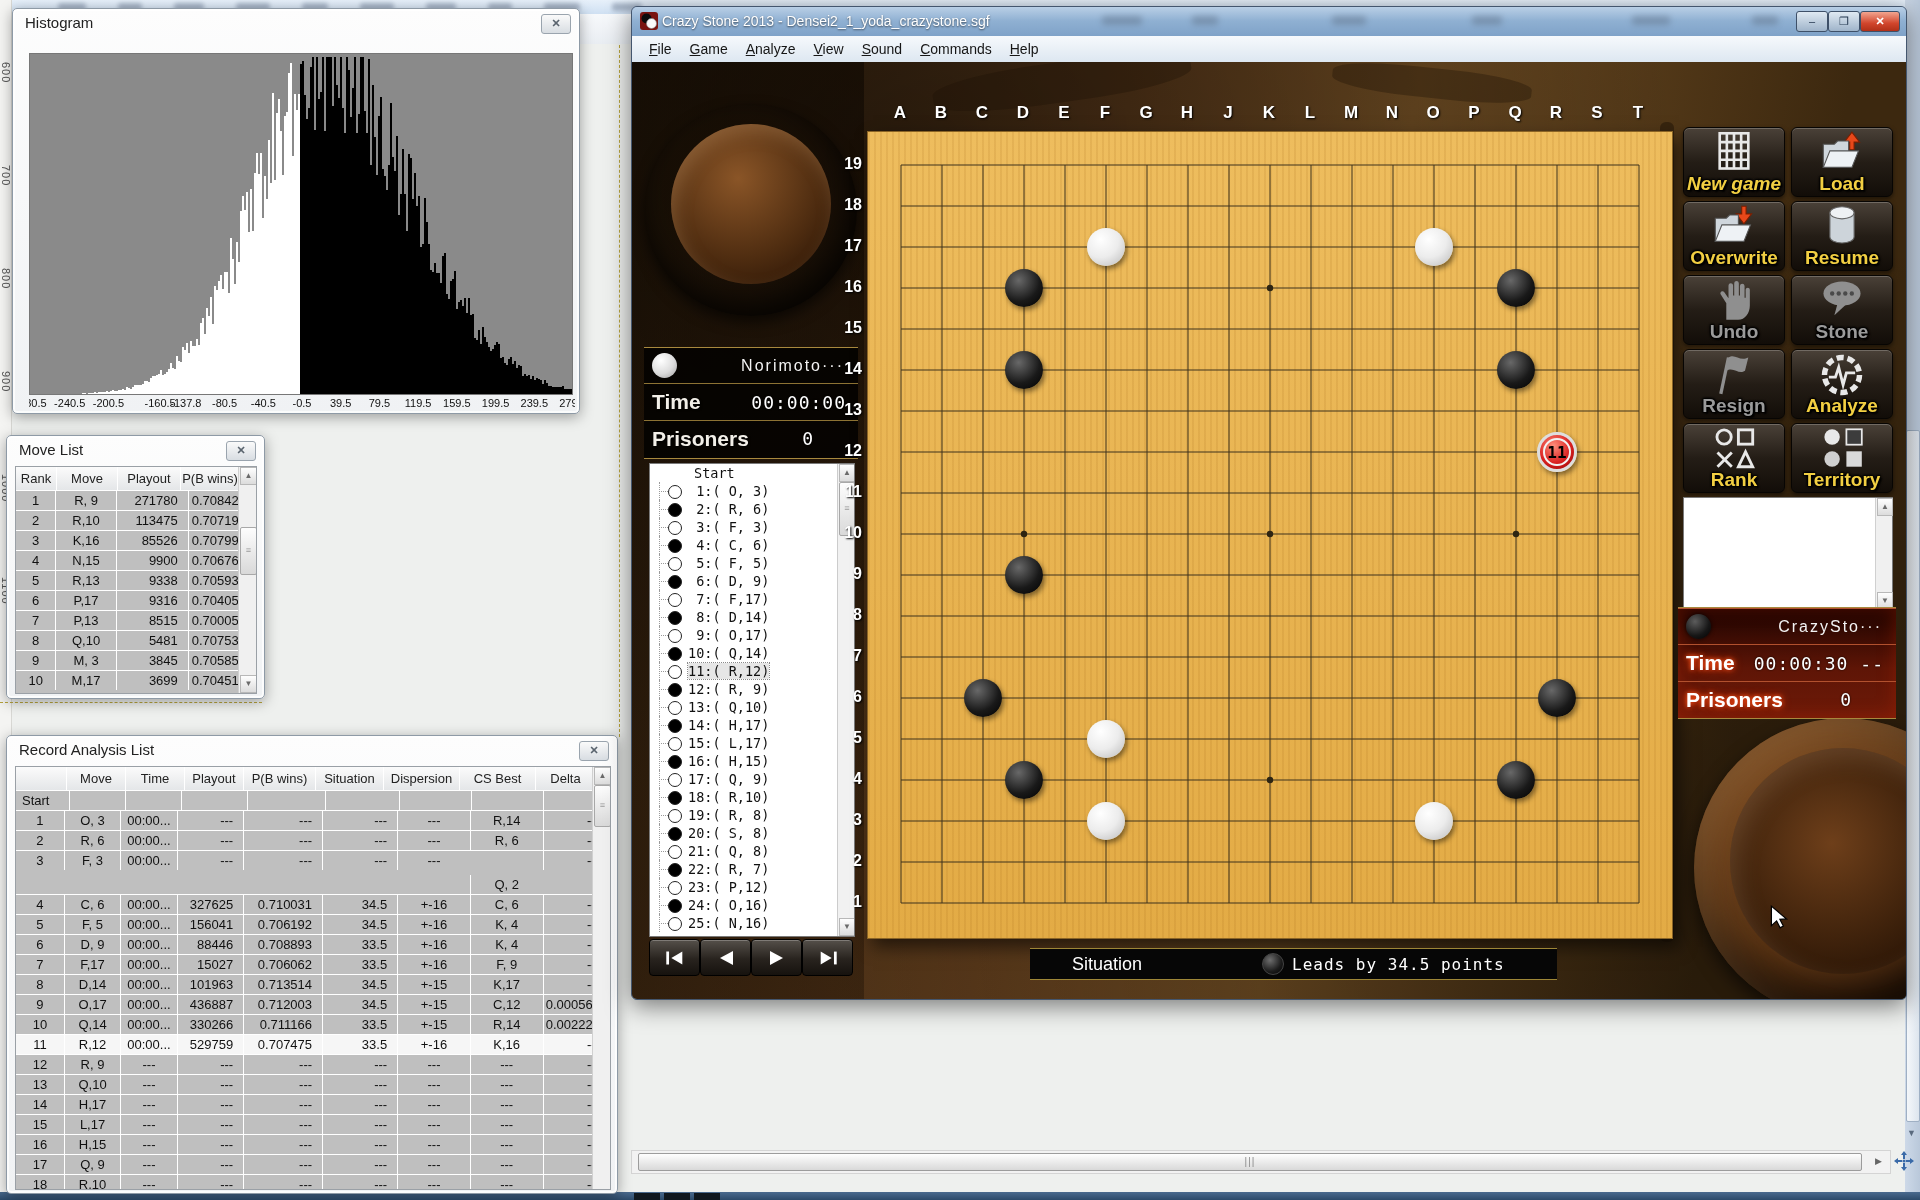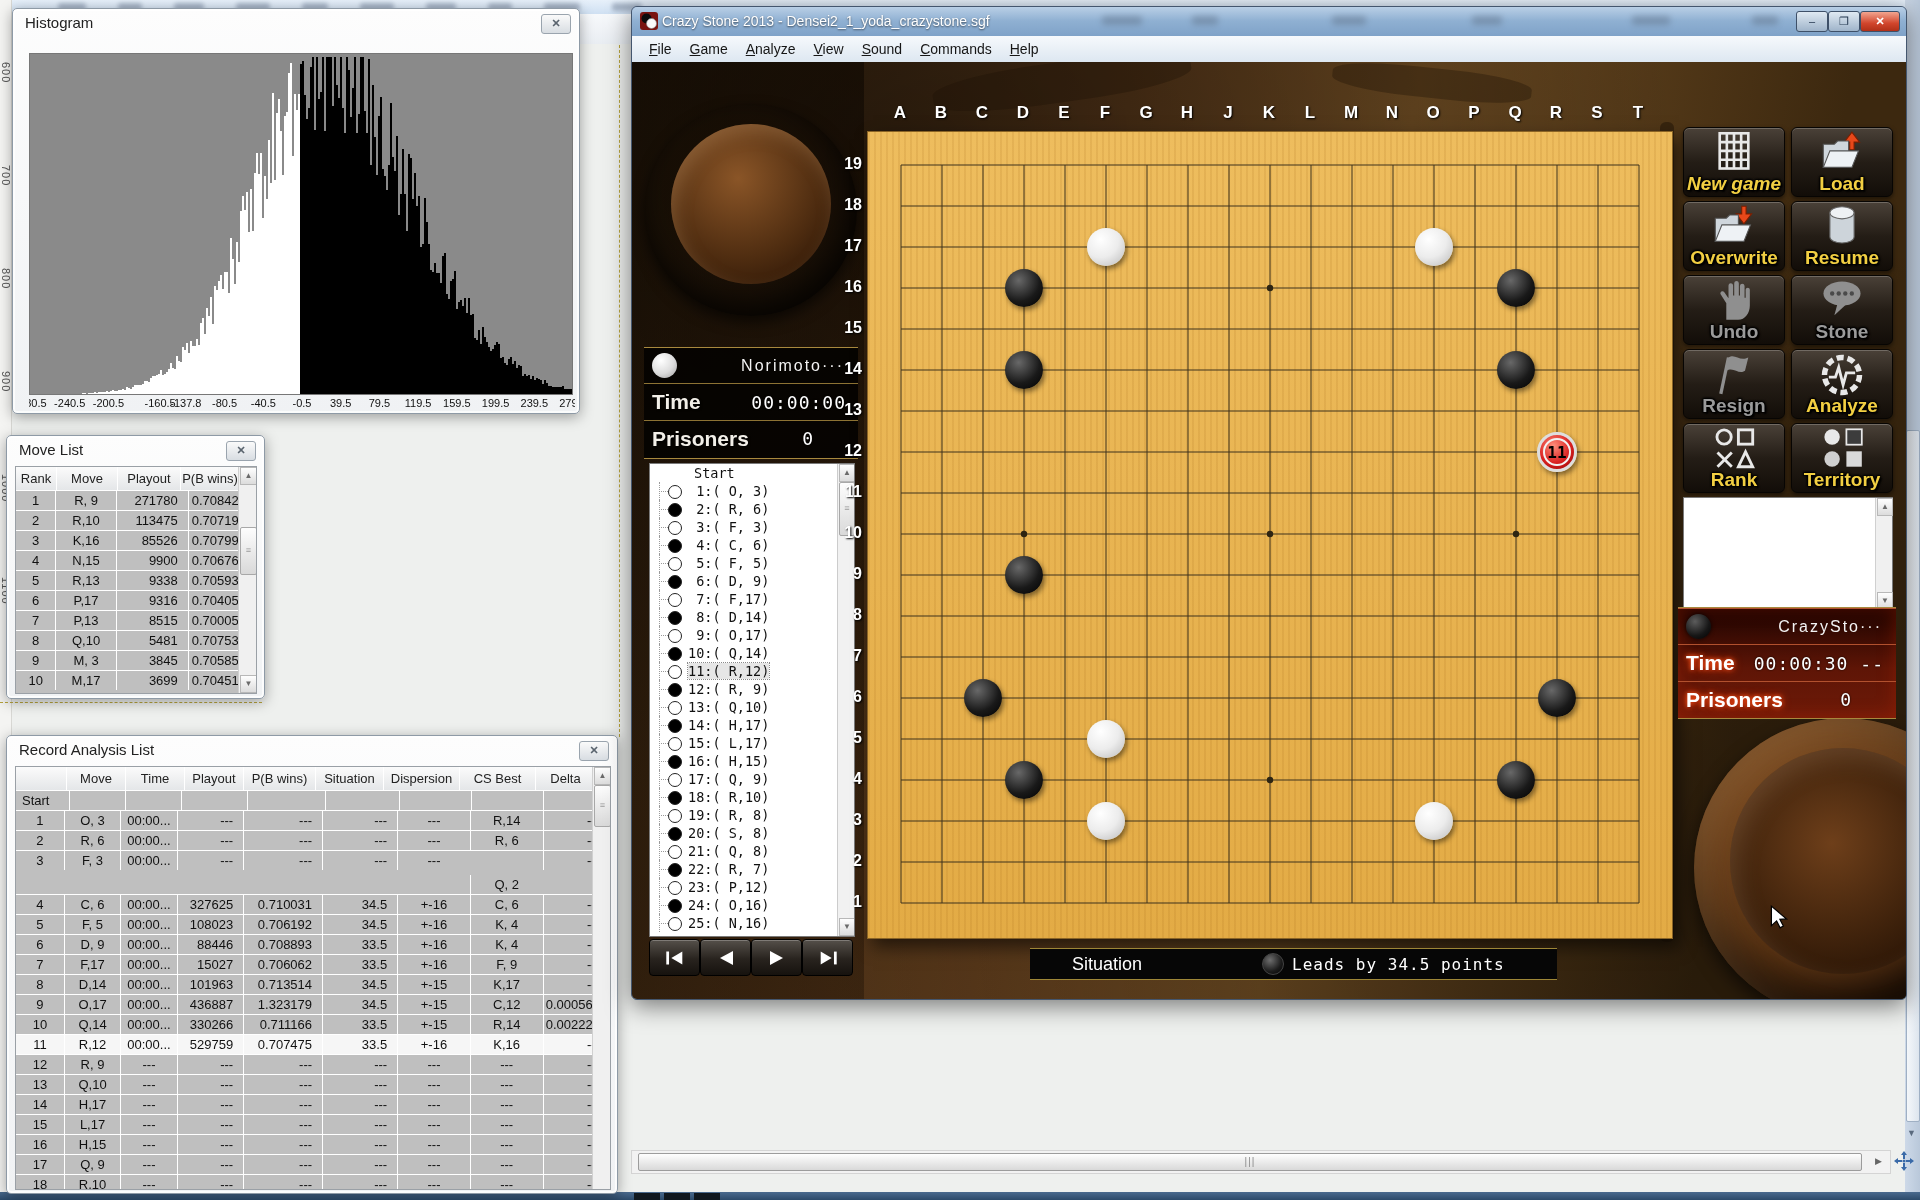--- a/index.html
+++ b/index.html
@@ -583,21 +583,21 @@
           <div class="tcell al-r" style="width: 71px; height: 19px;">0.710031</div>
           <div class="tcell al-r" style="width: 67px; height: 19px;">34.5</div>
           <div class="tcell" style="width: 75px; height: 19px;">+-16</div>
           <div class="tcell" style="width: 75px; height: 19px;">C, 6</div>
           <div class="tcell al-r" style="width: 59px; height: 19px;">---</div>
         </div>
         <div class="trow">
           <div class="tcell" style="width: 50px; height: 19px;">5</div>
           <div class="tcell" style="width: 58px; height: 19px;">F, 5</div>
           <div class="tcell" style="width: 58px; height: 19px;">00:00...</div>
-          <div class="tcell al-r" style="width: 58px; height: 19px;">108023</div>
+          <div class="tcell al-r" style="width: 58px; height: 19px;">156041</div>
           <div class="tcell al-r" style="width: 71px; height: 19px;">0.706192</div>
           <div class="tcell al-r" style="width: 67px; height: 19px;">34.5</div>
           <div class="tcell" style="width: 75px; height: 19px;">+-16</div>
           <div class="tcell" style="width: 75px; height: 19px;">K, 4</div>
           <div class="tcell al-r" style="width: 59px; height: 19px;">---</div>
         </div>
         <div class="trow">
           <div class="tcell" style="width: 50px; height: 19px;">6</div>
           <div class="tcell" style="width: 58px; height: 19px;">D, 9</div>
           <div class="tcell" style="width: 58px; height: 19px;">00:00...</div>
@@ -628,21 +628,21 @@
           <div class="tcell al-r" style="width: 67px; height: 19px;">34.5</div>
           <div class="tcell" style="width: 75px; height: 19px;">+-15</div>
           <div class="tcell" style="width: 75px; height: 19px;">K,17</div>
           <div class="tcell al-r" style="width: 59px; height: 19px;">---</div>
         </div>
         <div class="trow">
           <div class="tcell" style="width: 50px; height: 19px;">9</div>
           <div class="tcell" style="width: 58px; height: 19px;">O,17</div>
           <div class="tcell" style="width: 58px; height: 19px;">00:00...</div>
           <div class="tcell al-r" style="width: 58px; height: 19px;">436887</div>
-          <div class="tcell al-r" style="width: 71px; height: 19px;">1.323179</div>
+          <div class="tcell al-r" style="width: 71px; height: 19px;">0.712003</div>
           <div class="tcell al-r" style="width: 67px; height: 19px;">34.5</div>
           <div class="tcell" style="width: 75px; height: 19px;">+-15</div>
           <div class="tcell" style="width: 75px; height: 19px;">C,12</div>
           <div class="tcell al-r" style="width: 59px; height: 19px;">0.000569</div>
         </div>
         <div class="trow">
           <div class="tcell" style="width: 50px; height: 19px;">10</div>
           <div class="tcell" style="width: 58px; height: 19px;">Q,14</div>
           <div class="tcell" style="width: 58px; height: 19px;">00:00...</div>
           <div class="tcell al-r" style="width: 58px; height: 19px;">330266</div>

